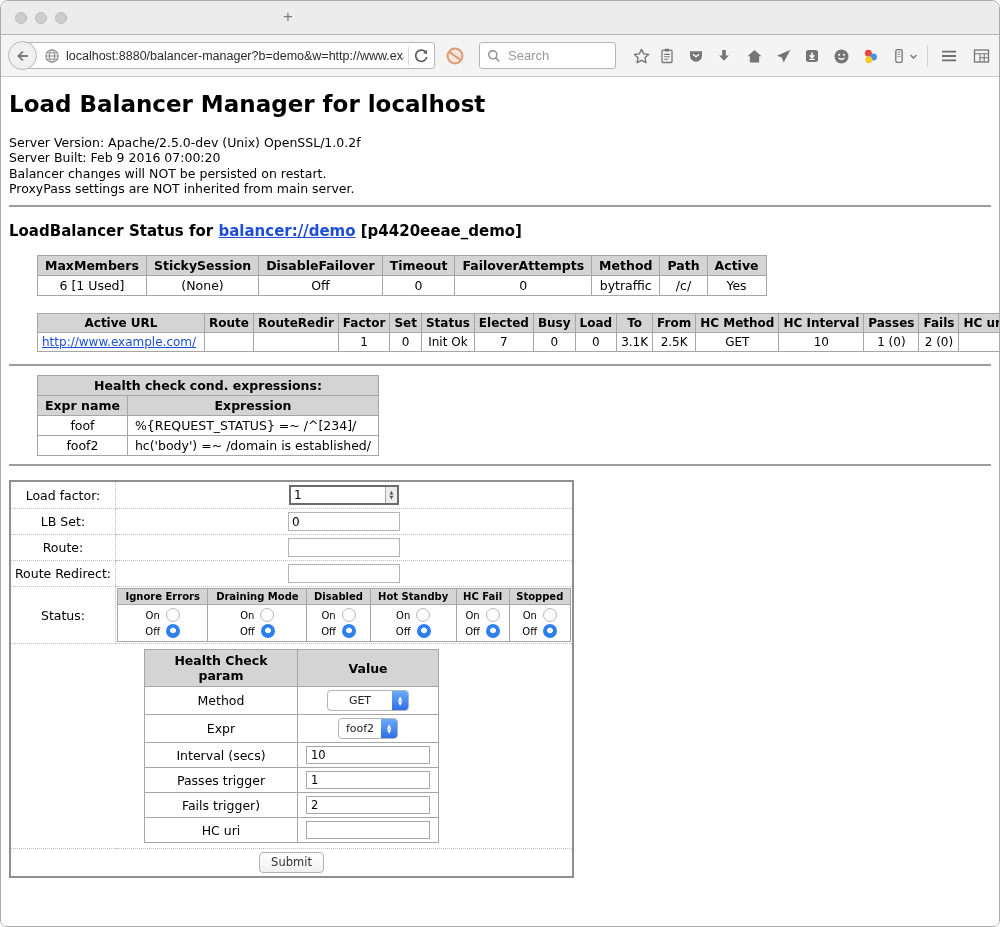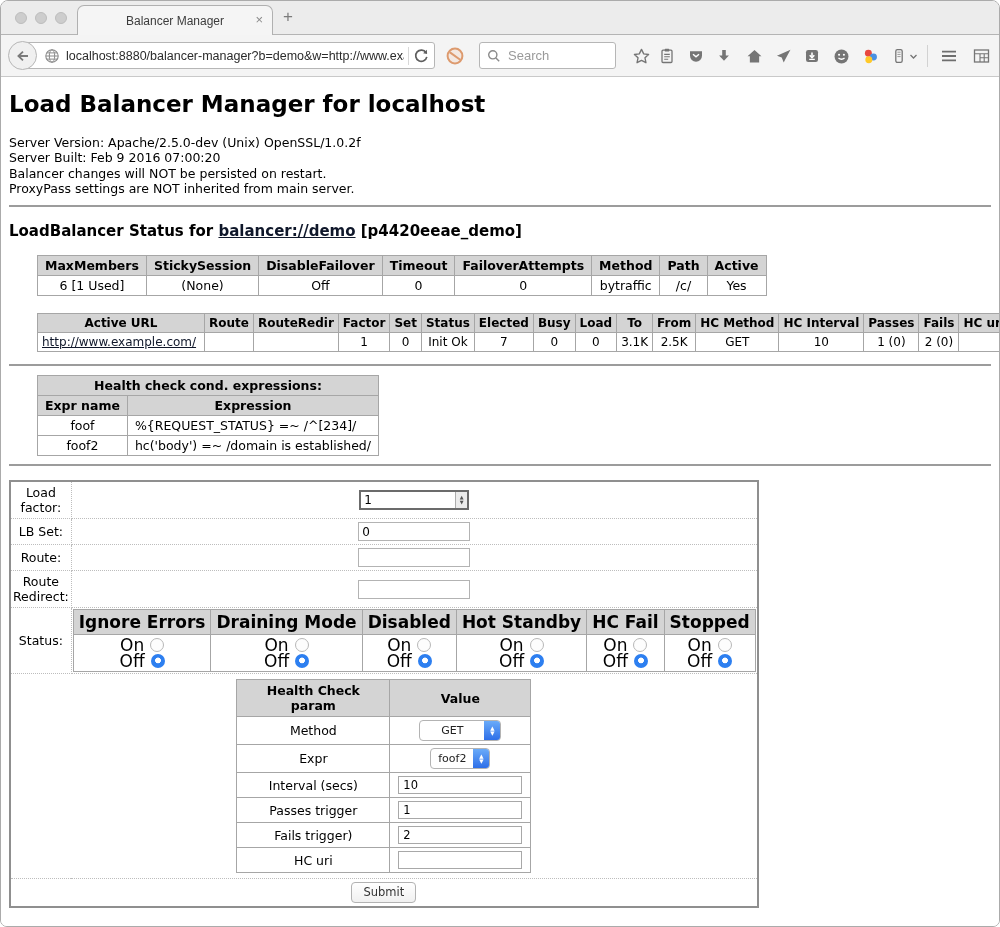--- a/index.html
+++ b/index.html
@@ -29,40 +29,40 @@
   .tbicon{position:absolute;top:11px;display:flex;align-items:center;justify-content:center;width:20px;height:20px;}
   .tbsep{position:absolute;top:10px;width:1px;height:22px;background:#d2d2d2;}
   
   .page{position:absolute;left:0;top:76px;width:100%;height:849px;background:#fff;overflow:hidden;
     font-family:"DejaVu Sans",sans-serif;color:#000;}
   .inner{padding:0 8px;}
   h1.title{font-size:23px;margin:14px 0 0 0;letter-spacing:0;}
   .dl{margin-top:18px;font-size:12.5px;line-height:15.3px;}
   hr.rule{border:none;border-top:2px solid #9c9c9c;margin:9px 0;}
   h3.sub{font-size:15px;margin:15px 0 0 0;}
-  a.plink{color:#0f172a;text-decoration:underline;}
+  a.plink{color:#1d4ed8;text-decoration:underline;}
   
   table.dt{border-collapse:collapse;font-size:12.5px;margin-top:15px;margin-left:28px;}
   table.dt th,table.dt td{border:1px solid #a6a6a6;padding:2px 7px;text-align:center;white-space:nowrap;}
   table.dt th{background:#d4d4d4;}
   table.wt{font-size:12px;}
   table.wt th,table.wt td{padding:2px 4px;}
   td.urlcell{min-width:158px;}
   table.xt td.expr{text-align:left;}
   
   table.ft{border-collapse:collapse;border:2px solid #8f8f8f;width:565px;font-size:12.5px;margin-top:14px;}
   table.ft > tbody > tr > td{border:1px dotted #bdbdbd;padding:3px 2px;margin-left:12px;}
   td.flabel{width:100px;text-align:center;}
   td.fval{text-align:center;}
   input.inp{width:104px;height:17px;border:1px solid #b3b3b3;font-family:"DejaVu Sans",sans-serif;font-size:12px;padding:0 3px;box-sizing:content-box;background:#fff;}
   .numwrap{display:inline-flex;align-items:stretch;border:2px solid #6b6b6b;background:#fff;}
   input.numinp{width:88px;height:16px;border:none;outline:none;font-family:"DejaVu Sans",sans-serif;font-size:12px;padding:0 3px;}
   .spin{width:11px;display:flex;flex-direction:column;align-items:center;justify-content:center;background:#ececec;border-left:1px solid #adadad;
     font-size:5px;line-height:5px;color:#555;}
-  table.st{border-collapse:collapse;width:100%;font-size:17px;}
+  table.st{border-collapse:collapse;width:100%;font-size:10px;}
   table.st th,table.st td{border:1px solid #a6a6a6;padding:2px 5px;text-align:center;white-space:nowrap;}
   table.st th{background:#d4d4d4;}
   .rrow{display:flex;align-items:center;justify-content:center;gap:6px;height:16px;}
   .radio{width:14px;height:14px;border-radius:50%;border:1px solid #b8b8b8;background:#fdfdfd;box-sizing:border-box;}
   .radio.checked{border:none;background:radial-gradient(circle at 50% 46%, #ffffff 0 2.6px, #2d7ff0 3.2px);}
   table.hct{border-collapse:collapse;margin:2px auto;font-size:12.5px;}
   table.hct th,table.hct td{border:1px solid #a6a6a6;padding:3px 6px;text-align:center;}
   table.hct th{background:#d4d4d4;}
   td.hclabel{width:140px;}
   td.hcval{width:128px;}
@@ -77,24 +77,20 @@
 </style>
 </head>
 <body>
 
 <div class="window">
 
   <div class="tabstrip">
     <div class="tlight" style="left:14px"></div>
     <div class="tlight" style="left:34px"></div>
     <div class="tlight" style="left:54px"></div>
-    <div class="tab">
-      <span class="tab-title">Balancer Manager</span>
-      <span class="tab-close">×</span>
-    </div>
     <div class="newtab">+</div>
   </div>
 
   <div class="navbar">
     <div class="urlbar">
       <span class="url-globe">
         <svg width="16" height="16" viewBox="0 0 16 16">
             <circle cx="8" cy="8" r="6.2" fill="none" stroke="#8a8a8a" stroke-width="1.1"></circle>
             <ellipse cx="8" cy="8" rx="2.7" ry="6.2" fill="none" stroke="#8a8a8a" stroke-width="1"></ellipse>
             <path d="M1.9 8h12.2M2.8 4.9h10.4M2.8 11.1h10.4" stroke="#8a8a8a" stroke-width="1" fill="none"></path>

